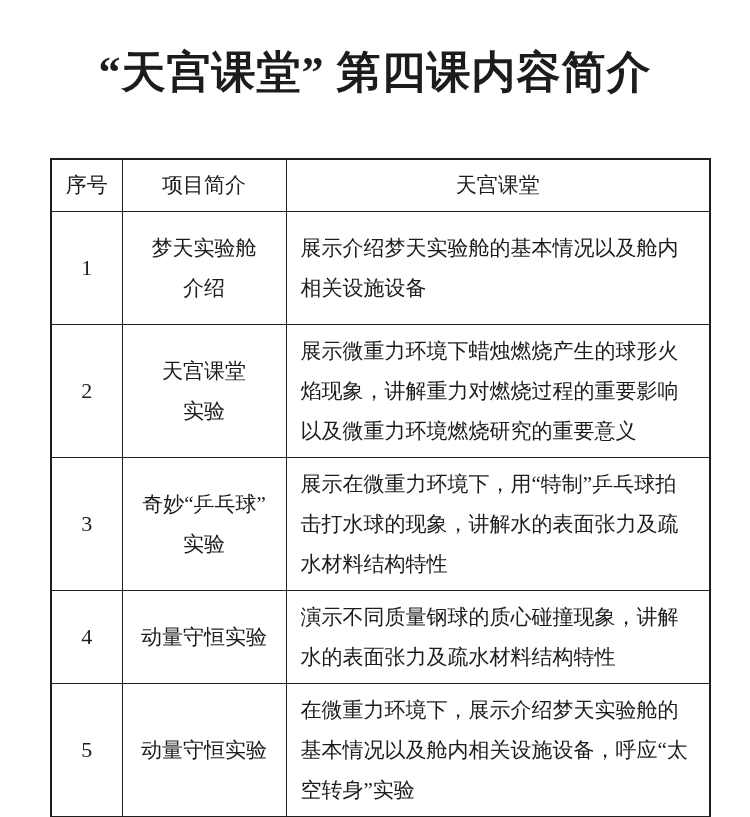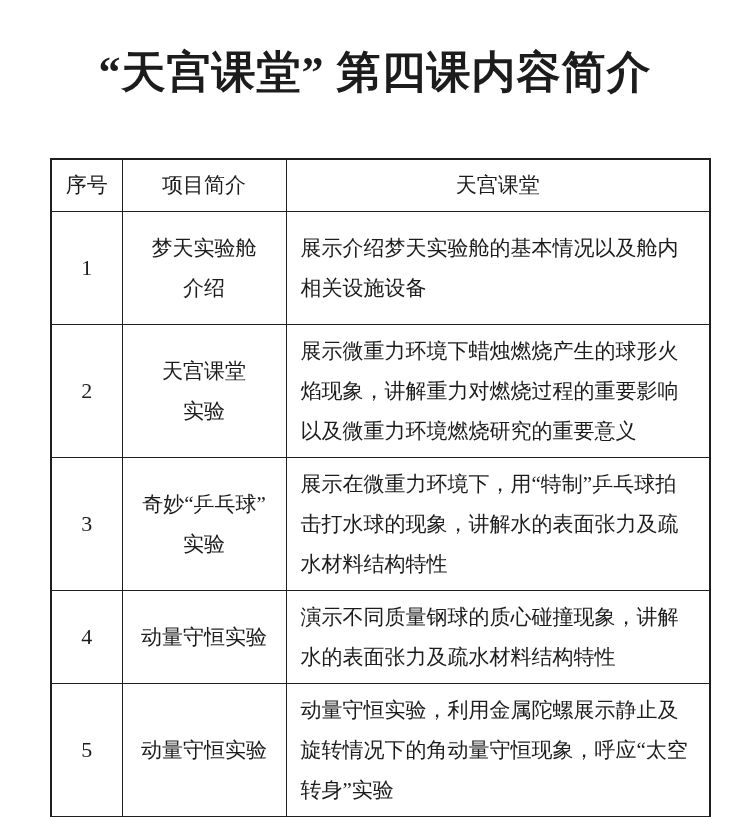--- a/index.html
+++ b/index.html
@@ -114,21 +114,21 @@
         <td class="intro-cell">展示在微重力环境下，用“特制”乒乓球拍击打水球的现象，讲解水的表面张力及疏水材料结构特性</td>
       </tr>
       <tr class="r4">
         <td class="no-cell">4</td>
         <td class="name-cell">动量守恒实验</td>
         <td class="intro-cell">演示不同质量钢球的质心碰撞现象，讲解水的表面张力及疏水材料结构特性</td>
       </tr>
       <tr class="r5">
         <td class="no-cell">5</td>
         <td class="name-cell">动量守恒实验</td>
-        <td class="intro-cell">动量守恒实验，利用金属陀螺展示静止及旋转情况下的角动量守恒现象，呼应“太空转身”实验</td>
+        <td class="intro-cell">在微重力环境下，展示介绍梦天实验舱的基本情况以及舱内相关设施设备，呼应“太空转身”实验</td>
       </tr>
       <tr class="r6">
         <td class="no-cell">6</td>
         <td class="name-cell">天地互动环节</td>
         <td class="intro-cell">航天员与地面课堂师生进行天地互动</td>
       </tr>
     </tbody>
   </table>
 
 </div>

